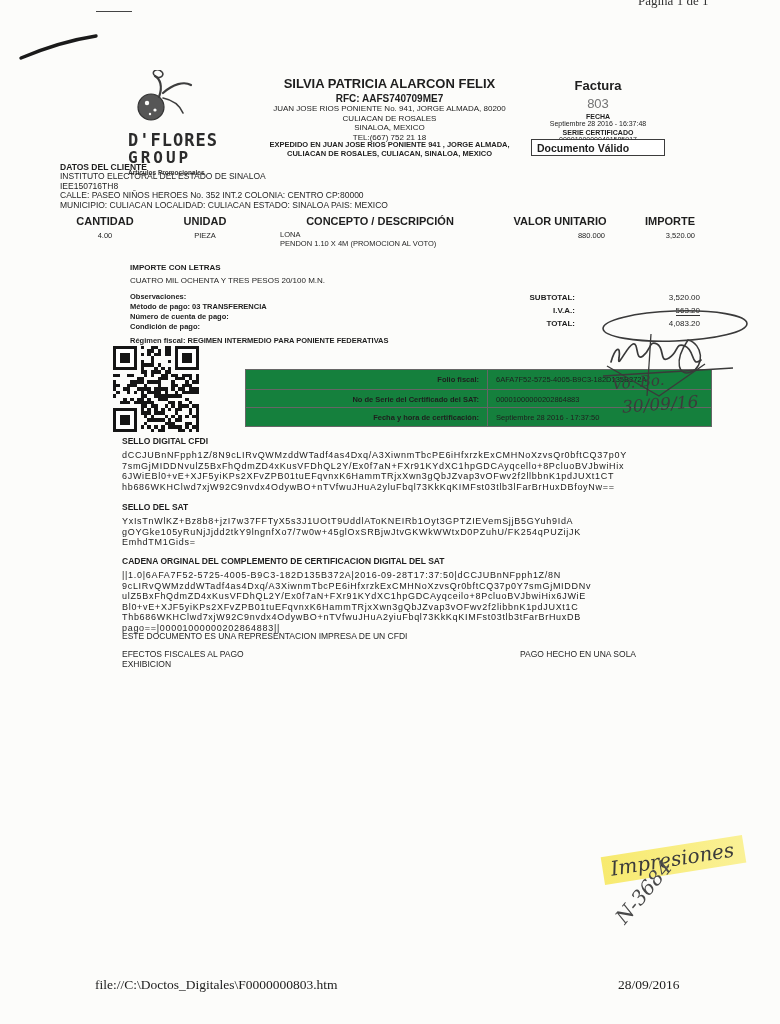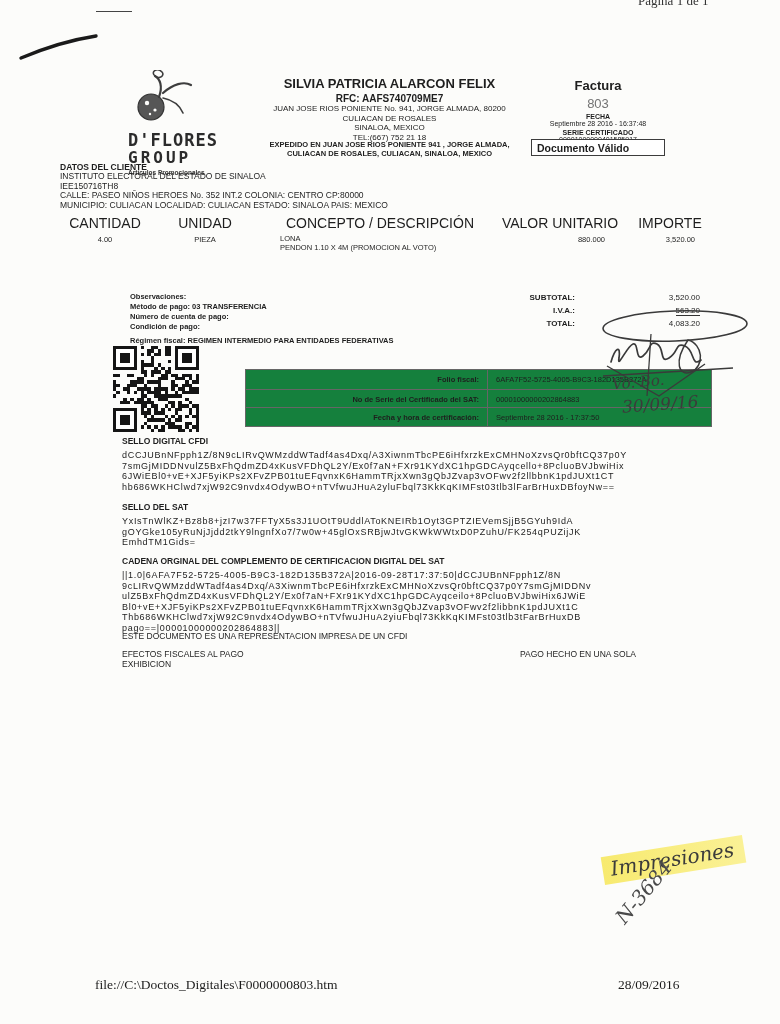--- a/index.html
+++ b/index.html
@@ -30,21 +30,21 @@
   .factura-no { font-size:13px; margin-top:3px; color:#737373; }
   .factura-small-b { font-size:7px; font-weight:bold; margin-top:2px; }
   .factura-small { font-size:7px; color:#222; }
   .valid-box { position:absolute; left:531px; top:139px; width:134px; height:17px; border:1.5px solid #3c3c3c; background:#fff; font-size:10.5px; font-weight:bold; padding:2px 0 0 5px; }
   
   .client-block { position:absolute; left:60px; top:162px; }
   .client-title { font-size:8.5px; font-weight:bold; }
   .client-line { font-size:8.5px; line-height:9.5px; }
   
   .items { position:absolute; left:60px; top:215px; width:660px; }
-  .items-head { display:flex; font-size:14px; font-weight:normal; }
+  .items-head { display:flex; font-size:11px; font-weight:bold; }
   .items-row { display:flex; font-size:7.5px; margin-top:4px; }
   .c1{width:90px;text-align:center;} .c2{width:110px;text-align:center;}
   .c3{width:240px;text-align:center;} .c3v{width:240px;text-align:left;padding-left:20px;line-height:8.5px;}
   .c4{width:120px;text-align:center;} .c4v{width:120px;text-align:right;padding-right:15px;}
   .c5{width:100px;text-align:center;} .c5v{width:100px;text-align:right;padding-right:25px;}
   
   .words-block { position:absolute; left:130px; top:263px; }
   .words-title { font-size:8px; font-weight:bold; }
   .words-text { font-size:8px; margin-top:4px; }
   
@@ -154,20 +154,24 @@
       <div class="c2">PIEZA</div>
       <div class="c3v">
         <div>LONA</div>
         <div>PENDON 1.10 X 4M (PROMOCION AL VOTO)</div>
       </div>
       <div class="c4v">880.000</div>
       <div class="c5v">3,520.00</div>
     </div>
   </div>
 
+  <div class="words-block">
+    <div class="words-title">IMPORTE CON LETRAS</div>
+    <div class="words-text">CUATRO MIL OCHENTA Y TRES PESOS 20/100 M.N.</div>
+  </div>
 
   <div class="obs-block">
     <div>Observaciones:</div>
     <div>Método de pago: 03 TRANSFERENCIA</div>
     <div>Número de cuenta de pago:</div>
     <div>Condición de pago:</div>
   </div>
 
   <div class="totals">
     <div class="t-row">
@@ -177,21 +181,21 @@
     <div class="t-row">
       <div class="t-label">I.V.A.:</div>
       <div class="t-value"><span class="t-underline">563.20</span></div>
     </div>
     <div class="t-row">
       <div class="t-label">TOTAL:</div>
       <div class="t-value">4,083.20</div>
     </div>
   </div>
 
-  <div class="regimen">Régimen fiscal: REGIMEN INTERMEDIO PARA ENTIDADES FEDERATIVAS</div>
+  <div class="regimen">Régimen fiscal: REGIMEN INTERMEDIO PARA PONIENTE FEDERATIVAS</div>
 
   <div class="qr-wrap">
     <svg id="qr-svg" width="88" height="86" viewBox="0 0 25 25" shape-rendering="crispEdges">
         <rect x="8" y="0" width="1" height="1" fill="#151515"></rect>
         <rect x="11" y="0" width="1" height="1" fill="#151515"></rect>
         <rect x="12" y="0" width="1" height="1" fill="#151515"></rect>
         <rect x="15" y="0" width="1" height="1" fill="#151515"></rect>
         <rect x="16" y="0" width="1" height="1" fill="#151515"></rect>
         <rect x="10" y="1" width="1" height="1" fill="#151515"></rect>
         <rect x="11" y="1" width="1" height="1" fill="#151515"></rect>

